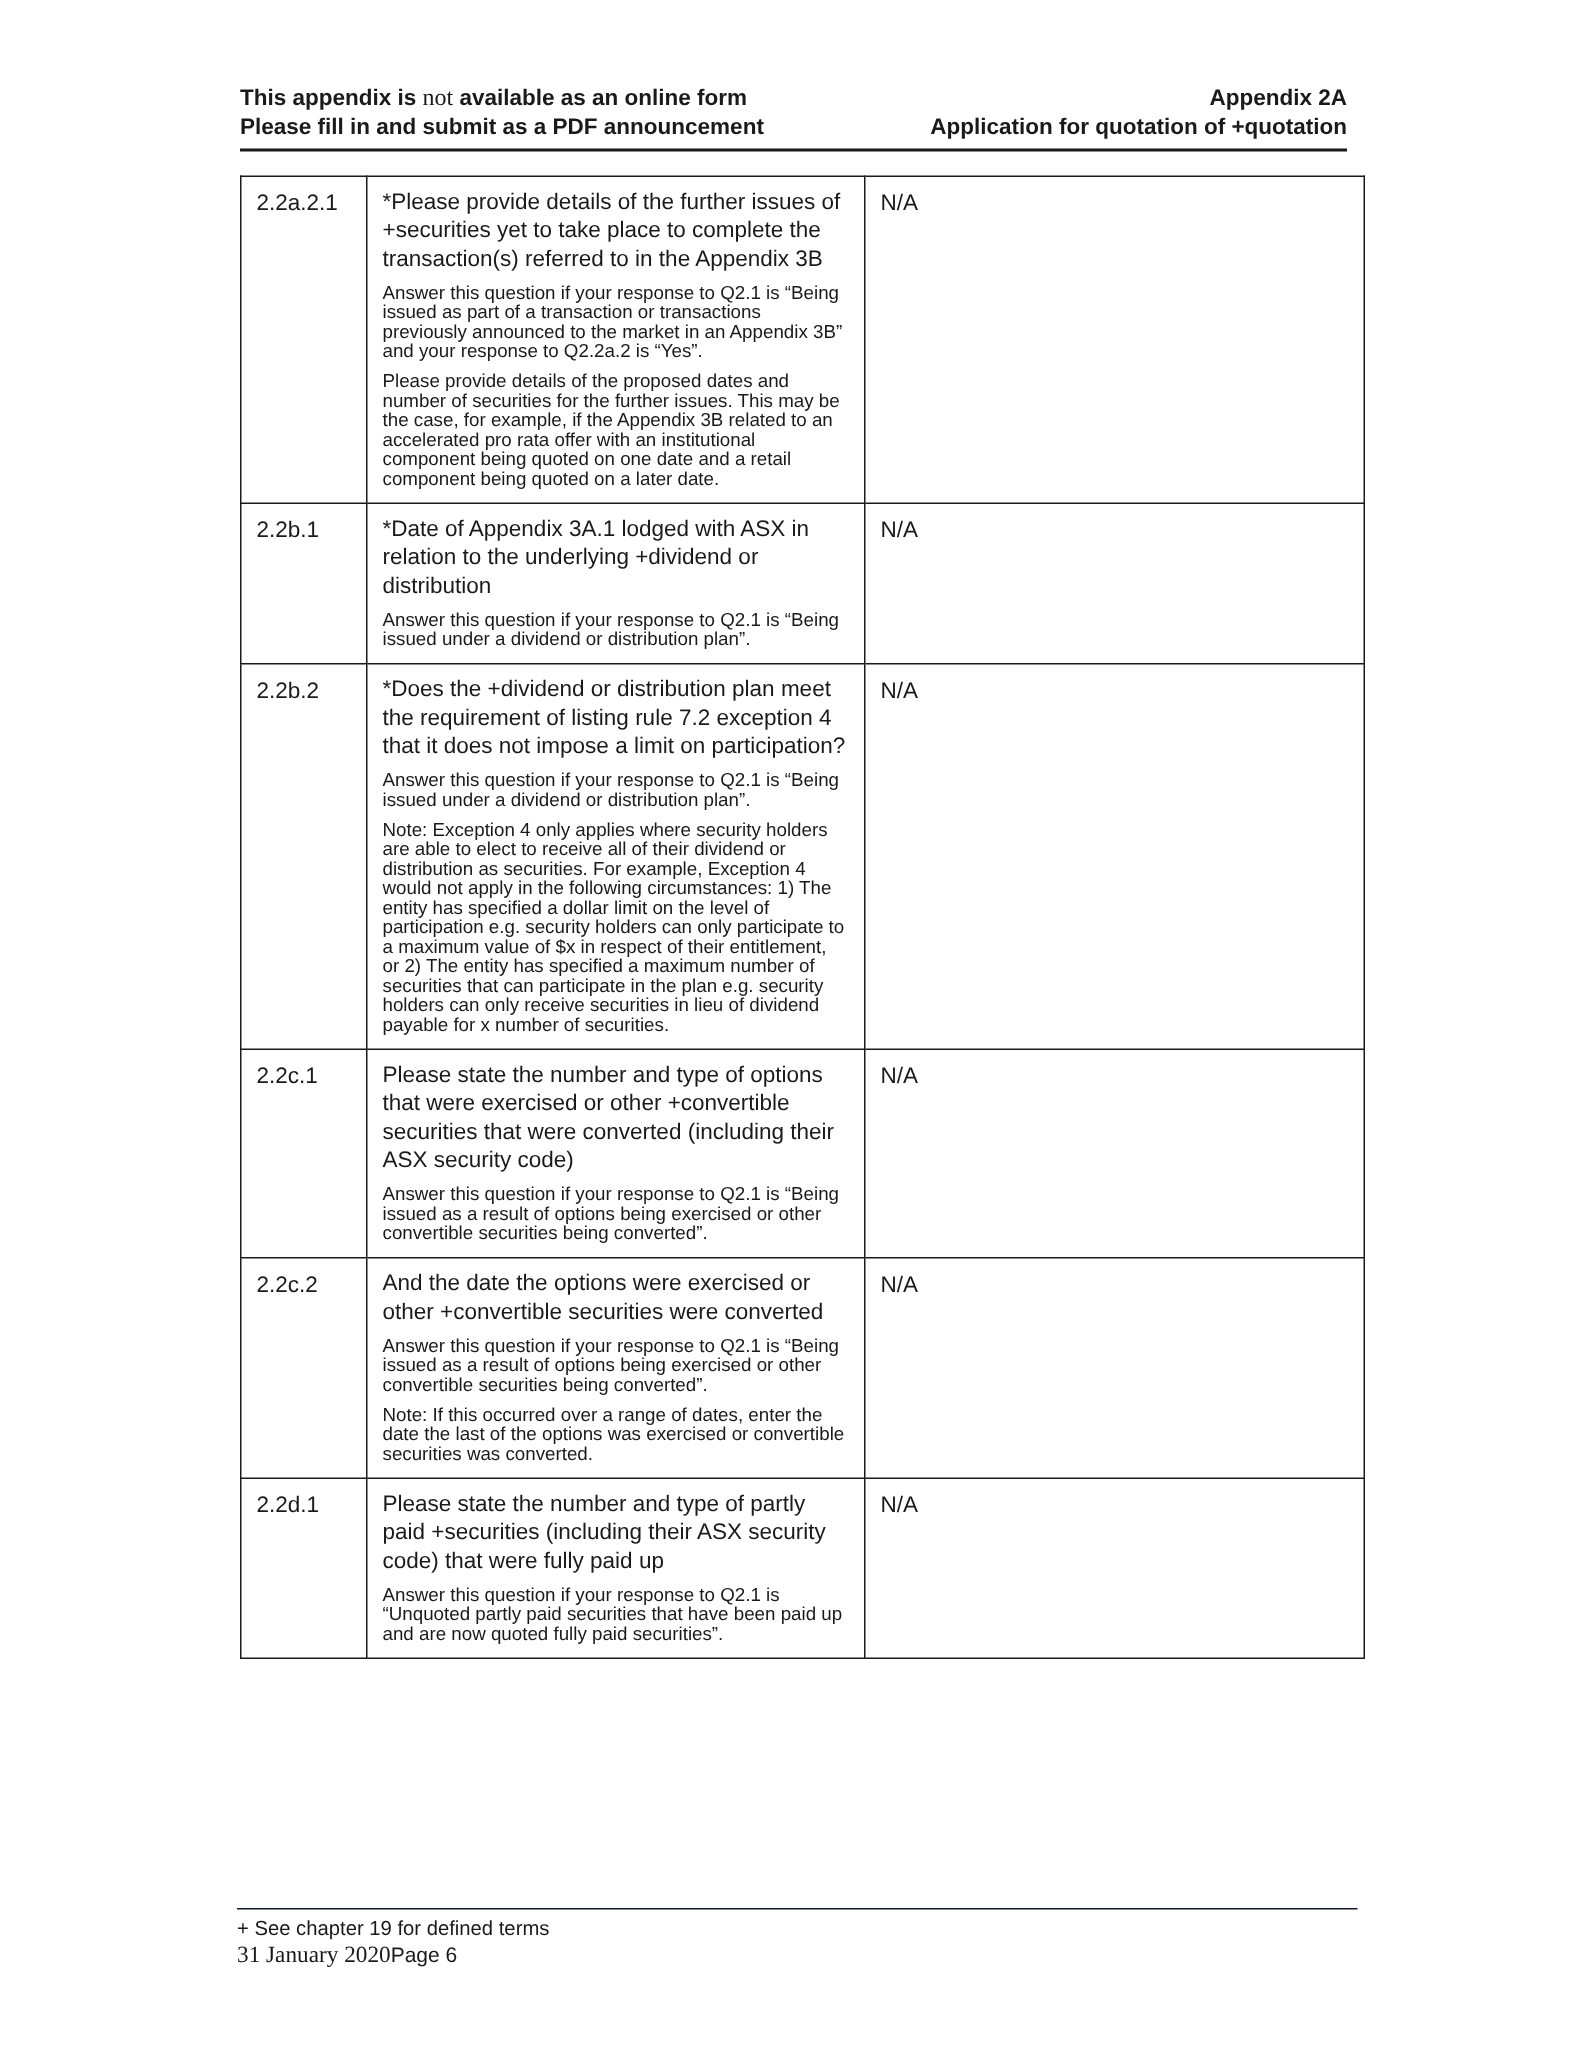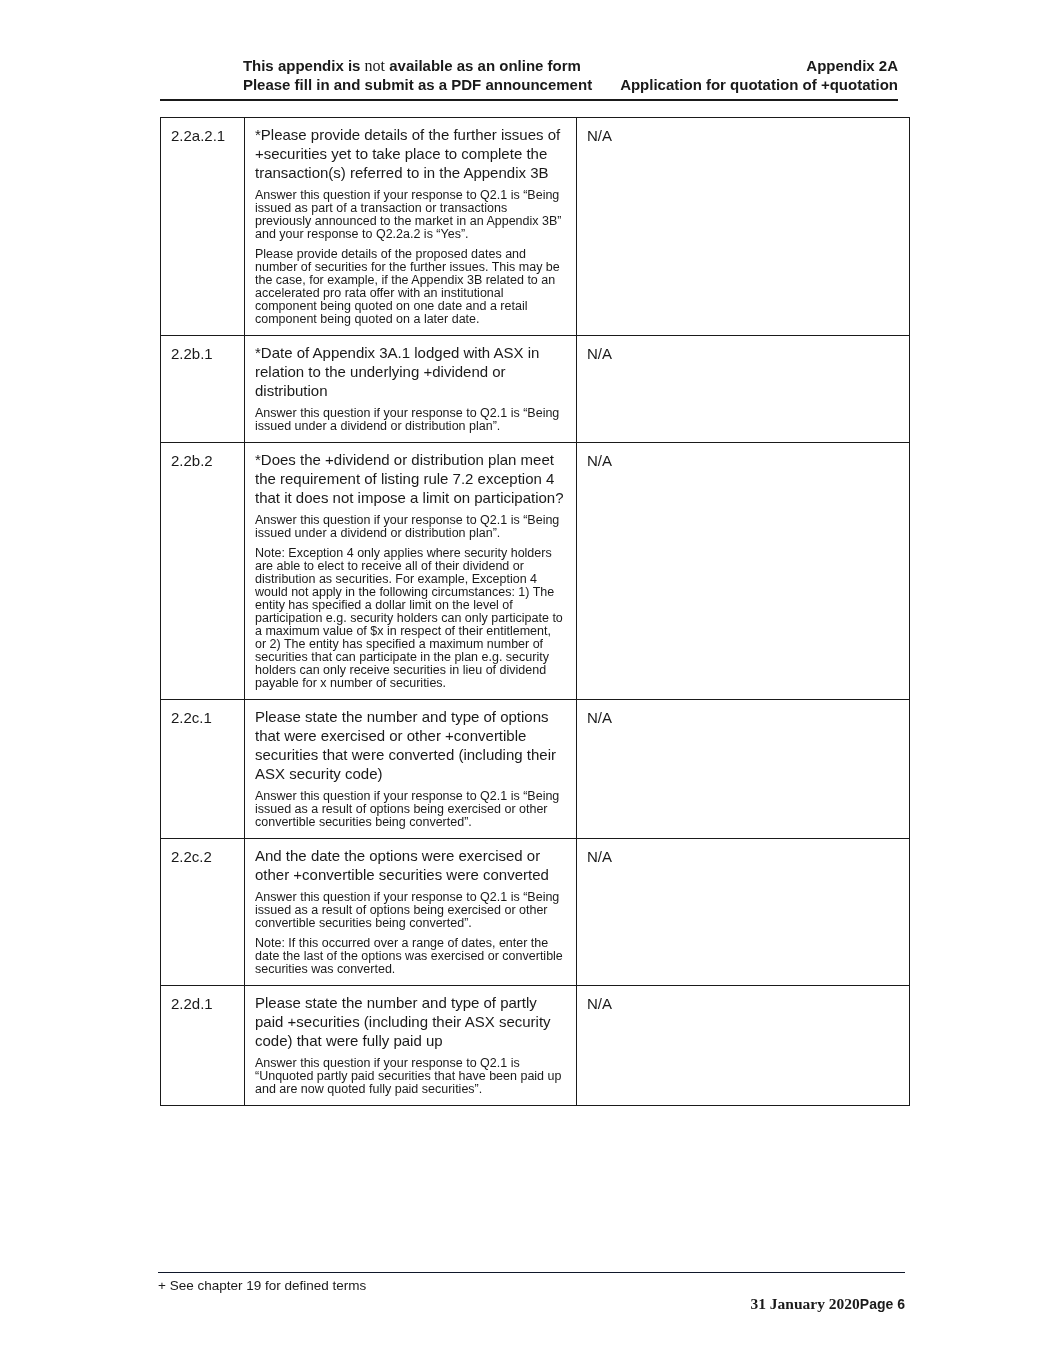--- a/index.html
+++ b/index.html
@@ -10,21 +10,21 @@
     font-family: "Liberation Sans", sans-serif;
     color: #1a1a1a;
     overflow: hidden;
   }
 
   
   .doc-header {
     position: absolute; left: 160px; top: 56px; width: 738px;
     border-bottom: 2px solid #1a1a1a; padding-bottom: 5px;
   }
-  .header-inner { display: flex; justify-content: flex-end; gap: 28px; }
+  .header-inner { display: flex; justify-content: space-between; gap: 28px; }
   .header-left, .header-right { font-weight: bold; font-size: 15px; line-height: 19px; }
   .header-right { text-align: right; }
   .serif-not { font-family: "Liberation Serif", serif; font-weight: normal; font-size: 16px; }
 
   
   .q-table {
     position: absolute; left: 160px; top: 117px; width: 749px;
     border-collapse: collapse; table-layout: fixed; border-radius: 15px;
   }
   .q-table td { border: 1px solid #1a1a1a; vertical-align: top; }
@@ -41,21 +41,21 @@
     font-family: Liberation Sans, sans-serif;
     font-size: 12.5px; line-height: 13px;
   }
 
   
   .doc-footer {
     position: absolute; left: 158px; top: 1272px; width: 747px;
     border-top: 1px solid #0f172a; padding-top: 4px;
   }
   .f1 { font-size: 13.5px; line-height: 17px; }
-  .f2 { display: flex; justify-content: flex-end; align-items: baseline; font-weight: bold; }
+  .f2 { display: flex; justify-content: flex-start; align-items: baseline; }
   .f-date { font-family: "Liberation Serif", serif; font-size: 15.5px; line-height: 20px; }
   .f-page { font-size: 14px; }
 </style>
 </head>
 <body>
 
 <div class="page">
 
   <header class="doc-header">
     <div class="header-inner">

